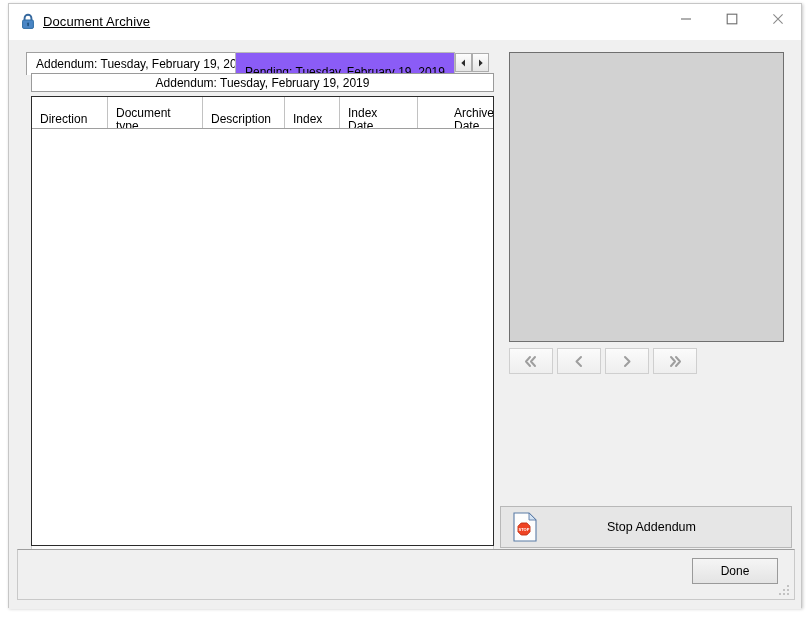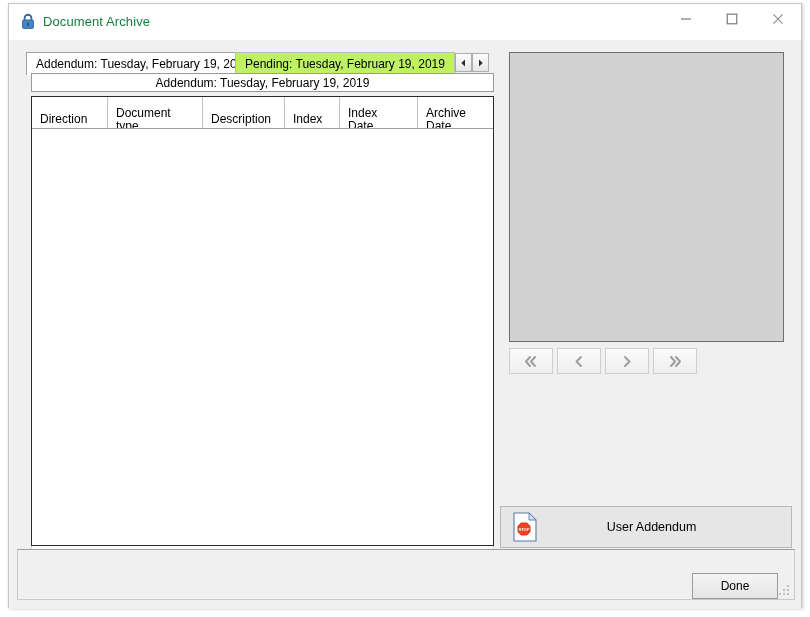--- a/index.html
+++ b/index.html
@@ -43,23 +43,24 @@
     left: 11px;
     top: 9px;
     width: 16px;
     height: 17px;
   }
   #title-text {
     position: absolute;
     left: 34px;
     top: 10px;
     font-size: 13px;
-    color: #15803d;
+    color: #000000;
     letter-spacing: 0.1px;
     white-space: nowrap;
+    text-decoration: underline;
   }
   .winbtn {
     position: absolute;
     top: 0;
     width: 46px;
     height: 30px;
     display: flex;
     align-items: center;
     justify-content: center;
   }
@@ -82,31 +83,31 @@
   #tabstrip {
     position: absolute;
     left: 17px;
     top: 12px;
     width: 463px;
     height: 22px;
   }
   .tab {
     position: absolute;
     top: 0;
-    height: 22px;
+    height: 38px;
     box-sizing: border-box;
     border: 1px solid #b9b9b9;
     border-bottom: none;
     display: flex;
     align-items: center;
     padding: 0 9px;
     font-size: 12px;
     color: #000;
     white-space: nowrap;
-    background: #bef264;
+    background: #8b5cf6;
   }
   .tab.selected {
     background: #ffffff;
     height: 23px;
     border-color: #a0a0a0;
   }
   #tab-addendum { left: 0; }
   #tab-pending  { left: 209px; }
 
   #tab-spinner {
@@ -167,21 +168,21 @@
     border-right: 1px solid #c2c2c2;
     padding: 14px 0 0 8px;
     font-size: 12px;
     line-height: 13px;
     display: flex;
     align-items: center;
     overflow: hidden;
     white-space: pre-line;
     background: #ffffff;
   }
-  .gcol:last-child { border-right: none; }
+  .gcol:last-child { border-right: none; margin-left: 28px; }
   #grid-body {
     height: 415px;
     background: #ffffff;
   }
 
   
   #toolstrip {
     position: absolute;
     left: 22px;
     top: 506px;
@@ -287,21 +288,21 @@
     width: 778px;
     height: 51px;
     box-sizing: border-box;
     background: #f0f0f0;
     border: 1px solid #c9c9c9;
     border-top: 1px solid #9e9e9e;
   }
   #done-button {
     position: absolute;
     right: 16px;
-    top: 23px;
+    top: 8px;
     width: 86px;
     height: 26px;
     box-sizing: border-box;
     border: 1px solid #9a9a9a;
     background: linear-gradient(#f5f5f5, #e4e4e4);
     font-family: "Liberation Sans", sans-serif;
     font-size: 12px;
     color: #000;
     display: flex;
     align-items: center;
@@ -462,21 +463,21 @@
       <span id="stop-ico">
         <svg width="30" height="32" viewBox="0 0 30 32">
           <path d="M4 2h15l7 7v21H4z" fill="#fdfdfd" stroke="#5b7ca6" stroke-width="1.1"></path>
           <path d="M19 2v7h7z" fill="#d5e4f4" stroke="#5b7ca6" stroke-width="0.9"></path>
           <g transform="translate(6,12)">
             <path d="M5.2 0h5.6L14 3.2v5.6L10.8 12H5.2L2 8.8V3.2z" fill="#ef4323" stroke="#bf2d11" stroke-width="0.9"></path>
             <text x="8" y="7.6" font-family="Liberation Sans, sans-serif" font-size="4" font-weight="bold" fill="#ffffff" text-anchor="middle">STOP</text>
           </g>
         </svg>
       </span>
-      <span id="stop-label">User Addendum</span>
+      <span id="stop-label">Stop Addendum</span>
     </div>
 
   </div>
 
   <div id="footer">
     <button id="done-button">Done</button>
     <span id="resize-grip">
       <svg width="13" height="13" viewBox="0 0 13 13">
         <g fill="#c2c2c2">
           <rect x="9" y="1" width="2" height="2"></rect>

